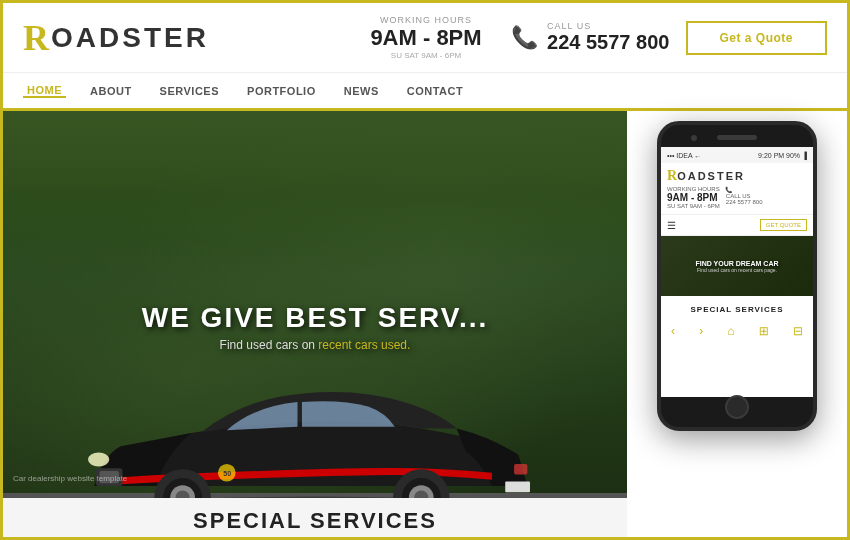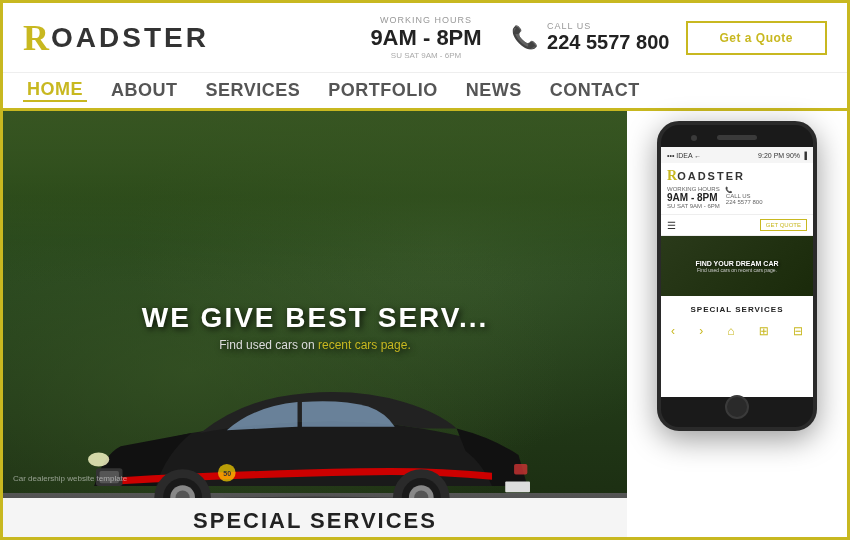--- a/index.html
+++ b/index.html
@@ -101,21 +101,21 @@
     .nav {
       background: #fff;
       display: flex;
       align-items: center;
       padding: 0 20px;
       height: 38px;
       border-bottom: 3px solid #c8b820;
       gap: 20px;
     }
     .nav-item {
-      font-size: 18px;
+      font-size: 11px;
       font-weight: 600;
       color: #555;
       text-transform: uppercase;
       cursor: pointer;
       padding: 0 4px;
       letter-spacing: 0.5px;
     }
     .nav-item.active {
       color: #c8b820;
       border-bottom: 2px solid #c8b820;
@@ -490,21 +490,21 @@
 
         <circle cx="200" cy="140" r="10" fill="gold" opacity="0.7"></circle>
         <text x="196" y="144" font-size="8" fill="#333" font-weight="bold">50</text>
       </svg>
     </div>
 
     <div class="hero-text">
       <div class="hero-title">WE GIVE BEST SERV...</div>
       <div class="hero-subtitle">
         <span>Find used cars on </span>
-        <a href="#">recent cars page.</a>
+        <a href="#">recent cars used.</a>
       </div>
     </div>
 
     <div class="bottom-label">Car dealership website template</div>
 
     <div class="special-services-bar">
       <span class="special-services-title">SPECIAL SERVICES</span>
     </div>
   </div>
 

